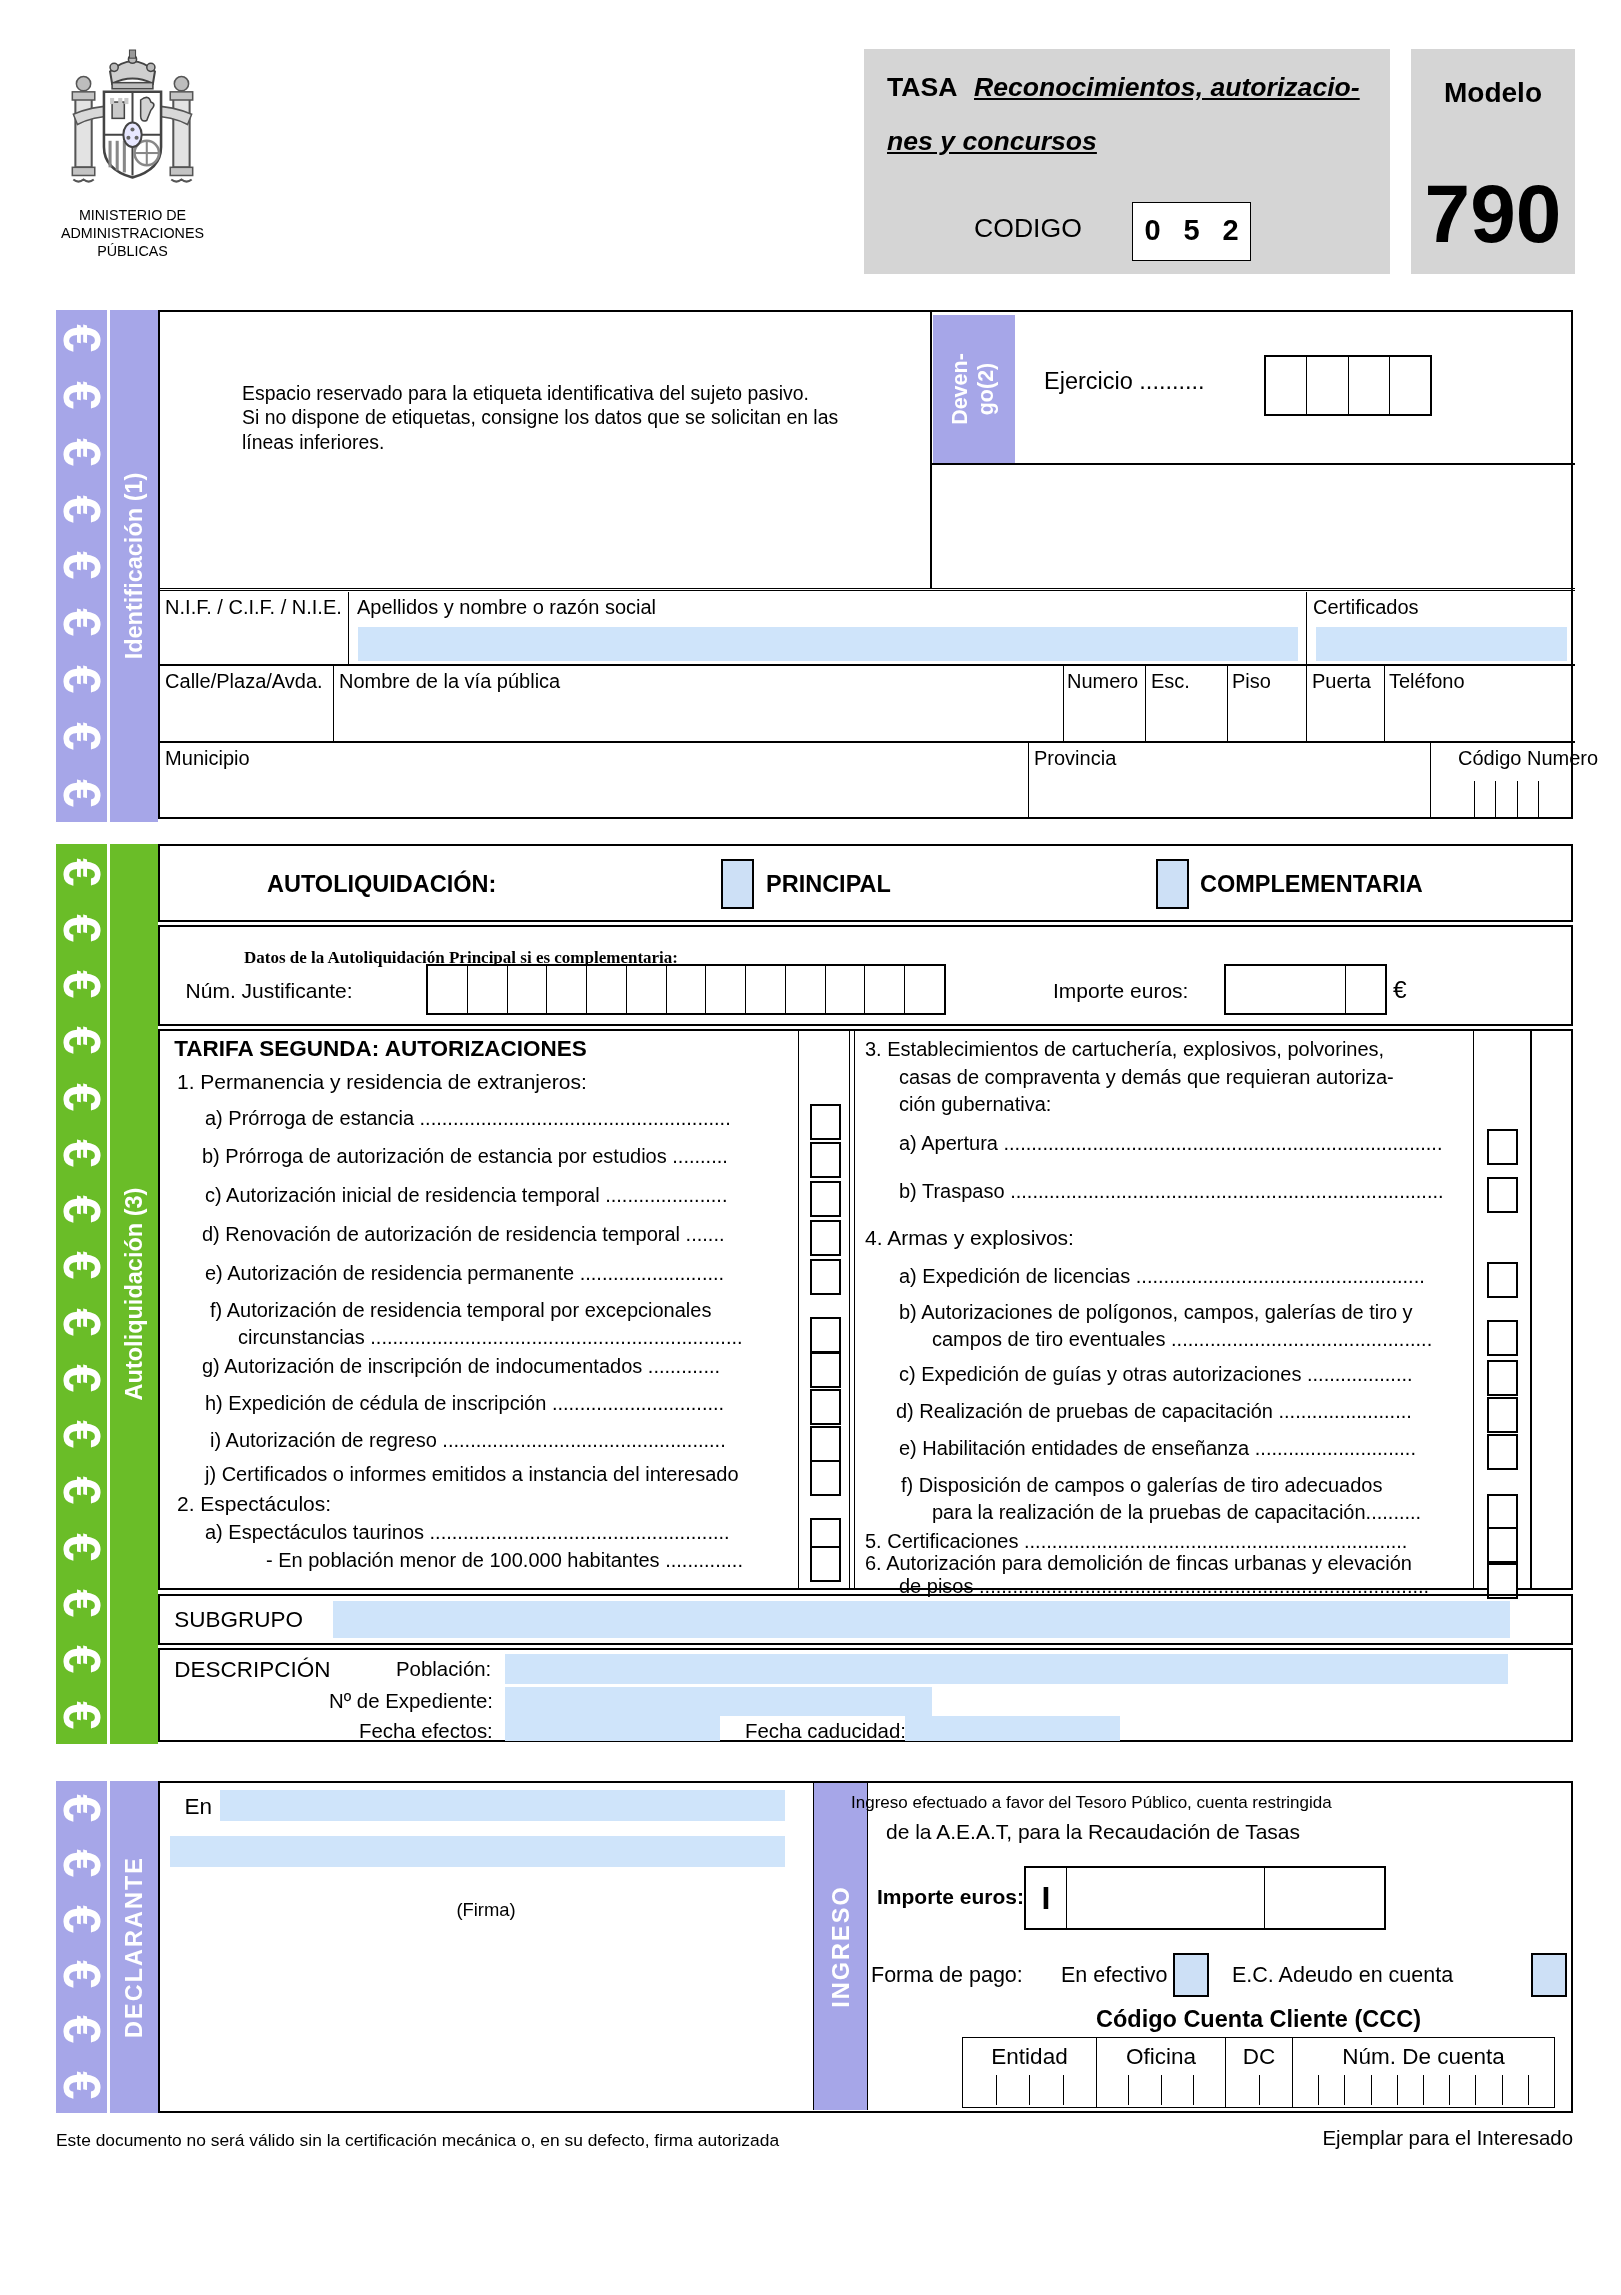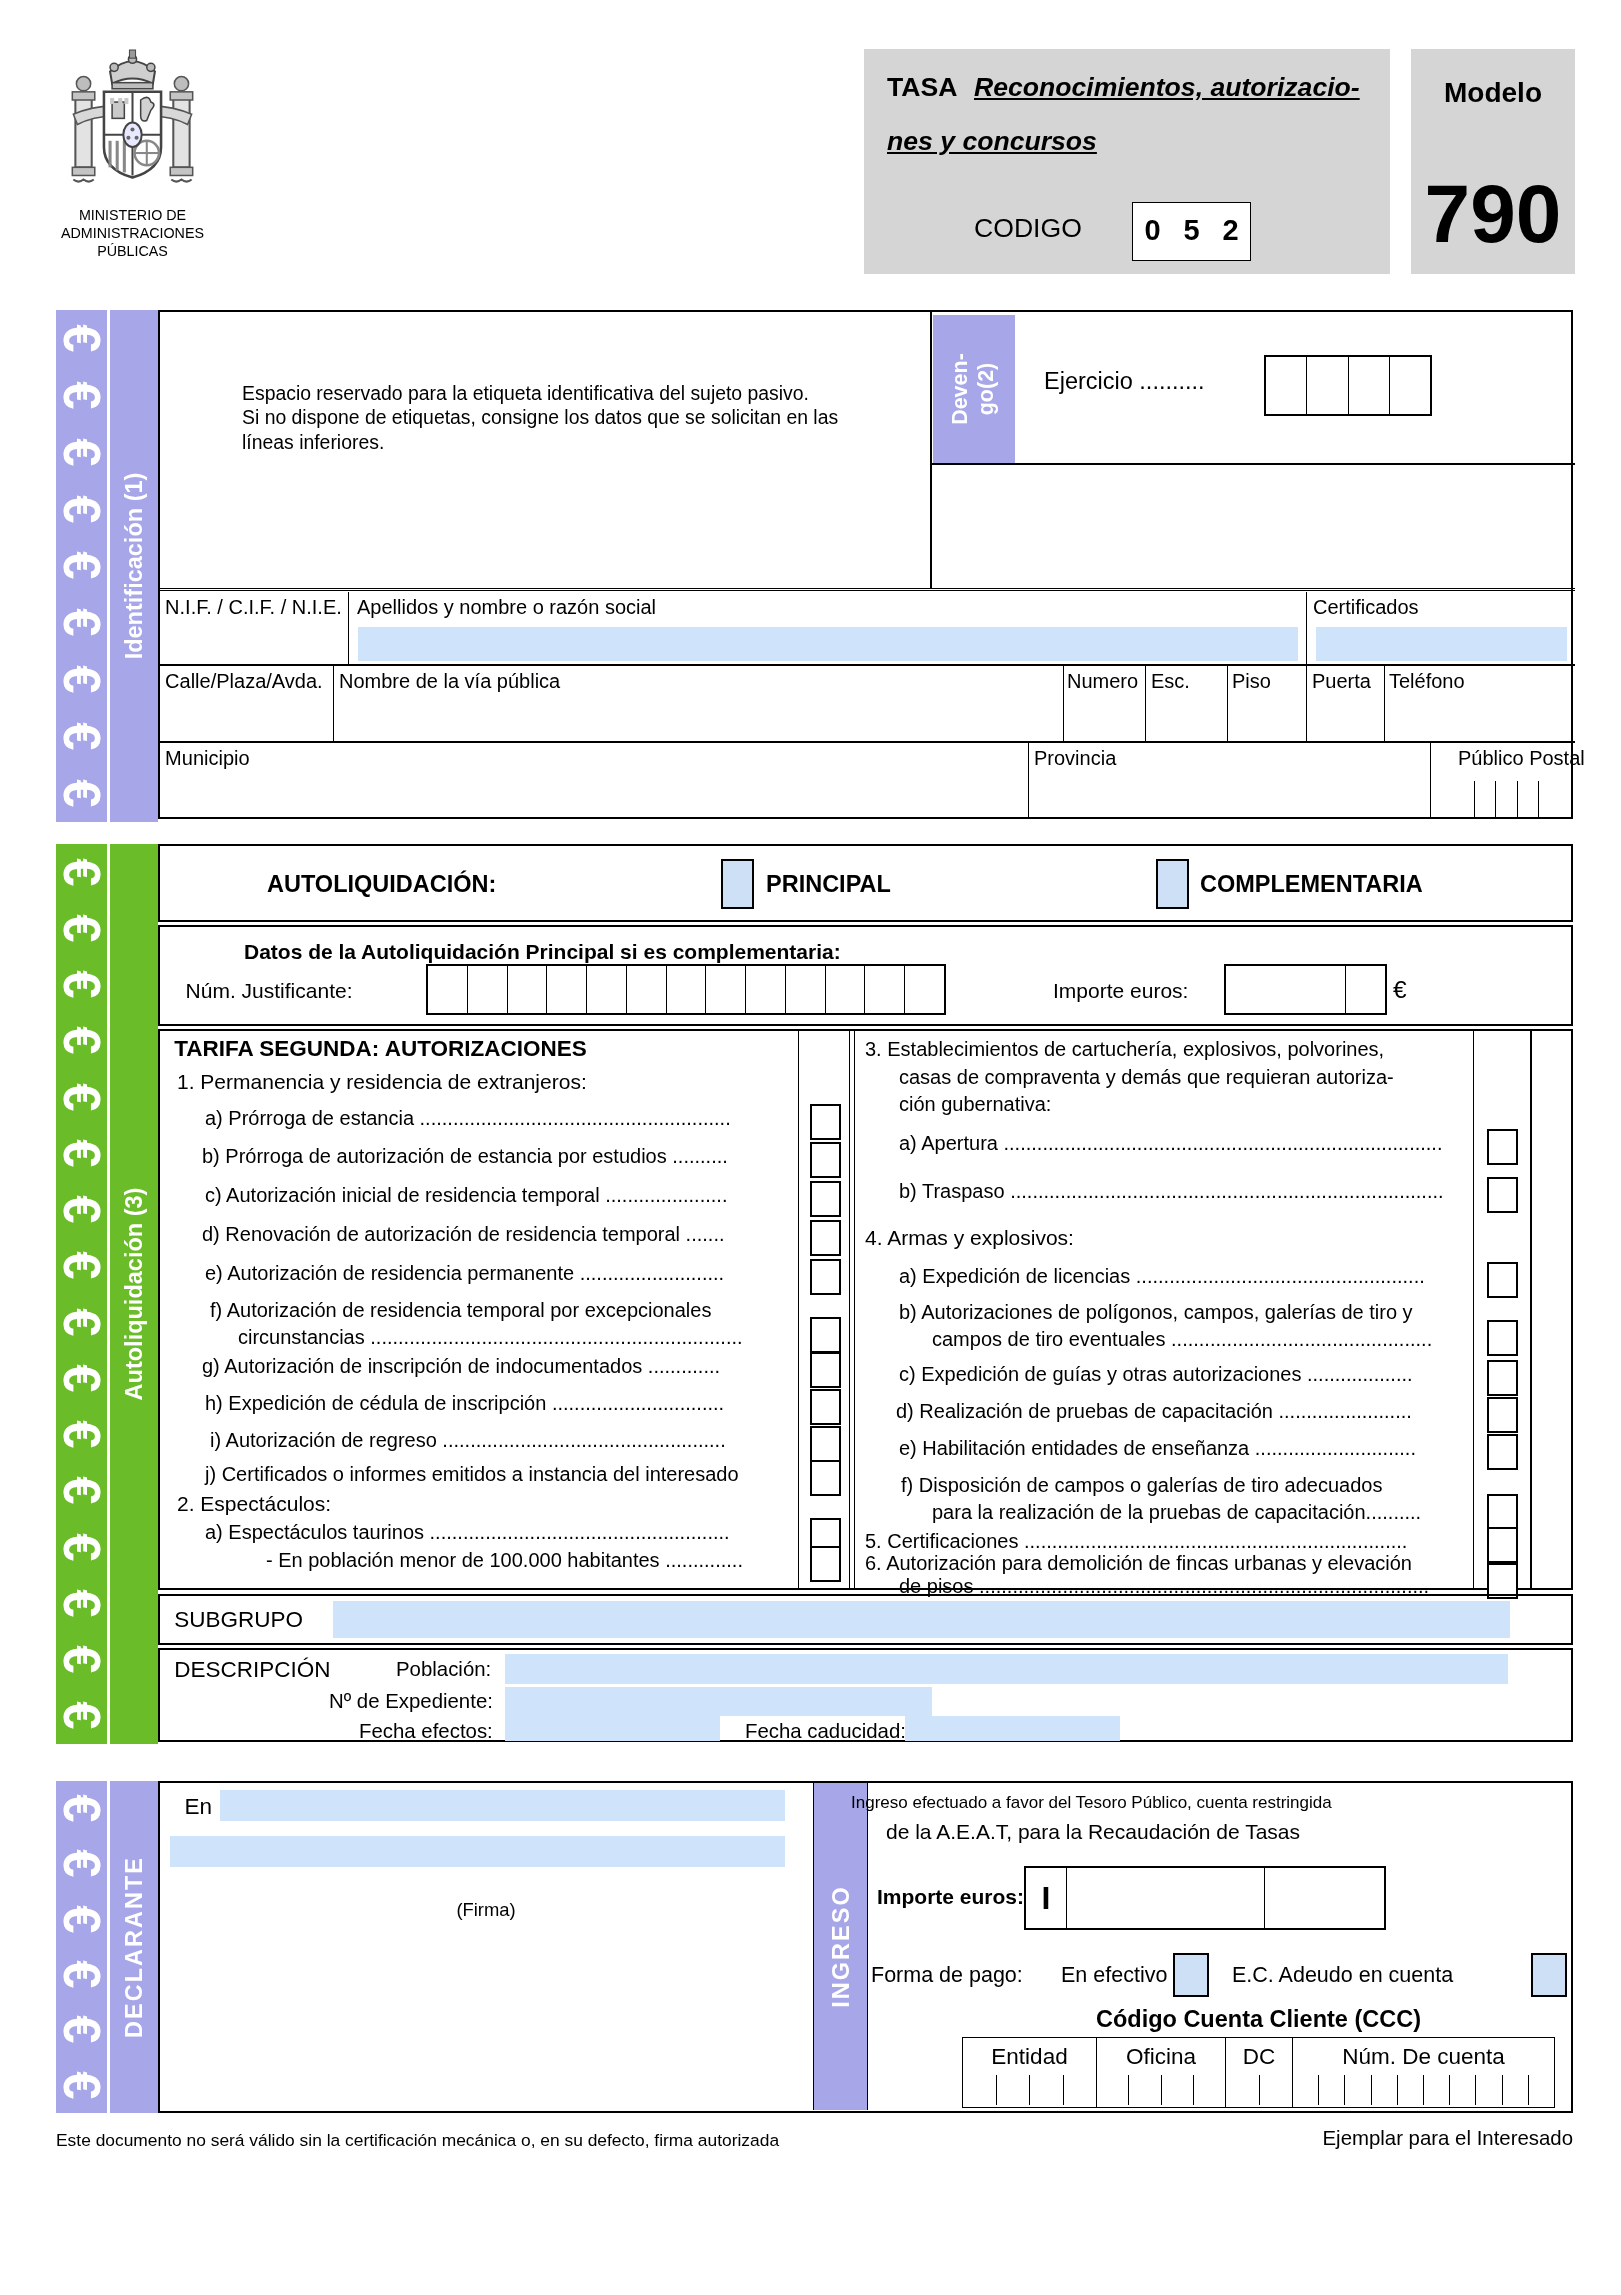--- a/index.html
+++ b/index.html
@@ -182,21 +182,21 @@
     <div class="flab" style="left:991px;top:358px;">Esc.</div>
     <div class="flab" style="left:1072px;top:358px;">Piso</div>
     <div class="flab" style="left:1152px;top:358px;">Puerta</div>
     <div class="flab" style="left:1229px;top:358px;">Teléfono</div>
 
     <div class="hline" style="left:0;top:429px;width:1415px;"></div>
     <div class="vline" style="left:868px;top:431px;height:76px;width:1px;"></div>
     <div class="vline" style="left:1270px;top:431px;height:76px;width:1px;"></div>
     <div class="flab" style="left:5.1px;top:435px;">Municipio</div>
     <div class="flab" style="left:874px;top:435px;">Provincia</div>
-    <div class="flab" style="left:1298px;top:435px;">Público Postal</div>
+    <div class="flab" style="left:1298px;top:435px;">Código Numero</div>
     <div class="ticks" style="left:1293px;top:469px;width:107px;height:36px;">
         <div class="cell"></div>
         <div class="cell"></div>
         <div class="cell"></div>
         <div class="cell"></div>
         <div class="cell"></div>
       </div>
   </div>
 
   <div class="euro-strip grn" style="left:56px;top:844px;width:51px;height:900px;">
@@ -225,21 +225,21 @@
 
   <div class="abs b4" style="left:158px;top:844px;width:1415px;height:78px;box-sizing:border-box;">
     <div class="lab bold" style="left:107px;top:24.5px;font-size:23.5px;">AUTOLIQUIDACIÓN:</div>
     <div class="cbb" style="left:561px;top:13.3px;"></div>
     <div class="lab bold" style="left:606px;top:24.5px;font-size:23.5px;">PRINCIPAL</div>
     <div class="cbb" style="left:996px;top:13.3px;"></div>
     <div class="lab bold" style="left:1040px;top:24.5px;font-size:23.5px;">COMPLEMENTARIA</div>
   </div>
 
   <div class="abs b4" style="left:158px;top:925px;width:1415px;height:101px;box-sizing:border-box;">
-    <div class="lab bold" style="left:84px;top:13px;font-size:21px;">Datos de la Autoliquidación Principal si es complementaria:</div>
+    <div class="lab bold" style="left:84px;top:21px;font-size:17px;font-family:Liberation Serif, serif;">Datos de la Autoliquidación Principal si es complementaria:</div>
     <div class="lab" style="left:25.6px;top:52px;font-size:21px;">Núm. Justificante:</div>
     <div class="comb b4" style="left:266px;top:37px;width:516px;height:47px;">
         <div class="cell"></div>
         <div class="cell"></div>
         <div class="cell"></div>
         <div class="cell"></div>
         <div class="cell"></div>
         <div class="cell"></div>
         <div class="cell"></div>
         <div class="cell"></div>

